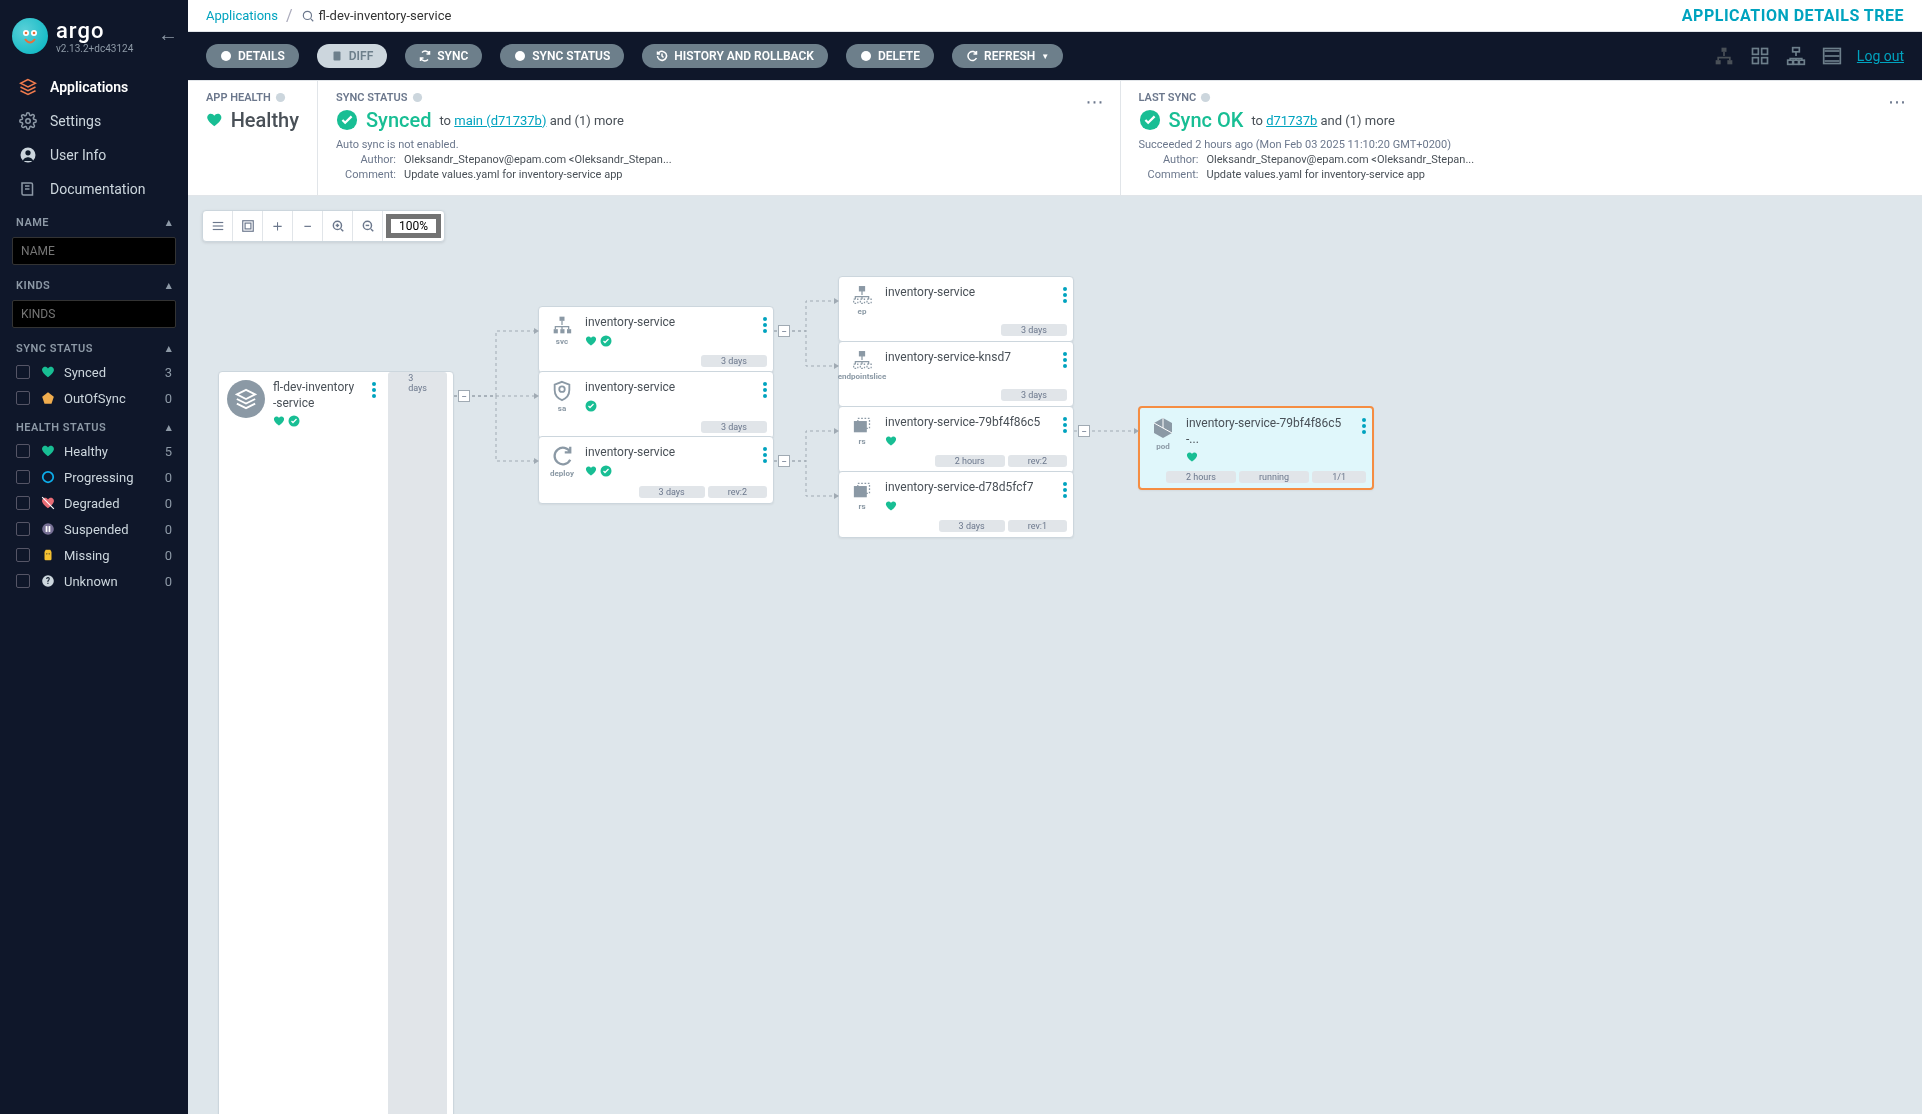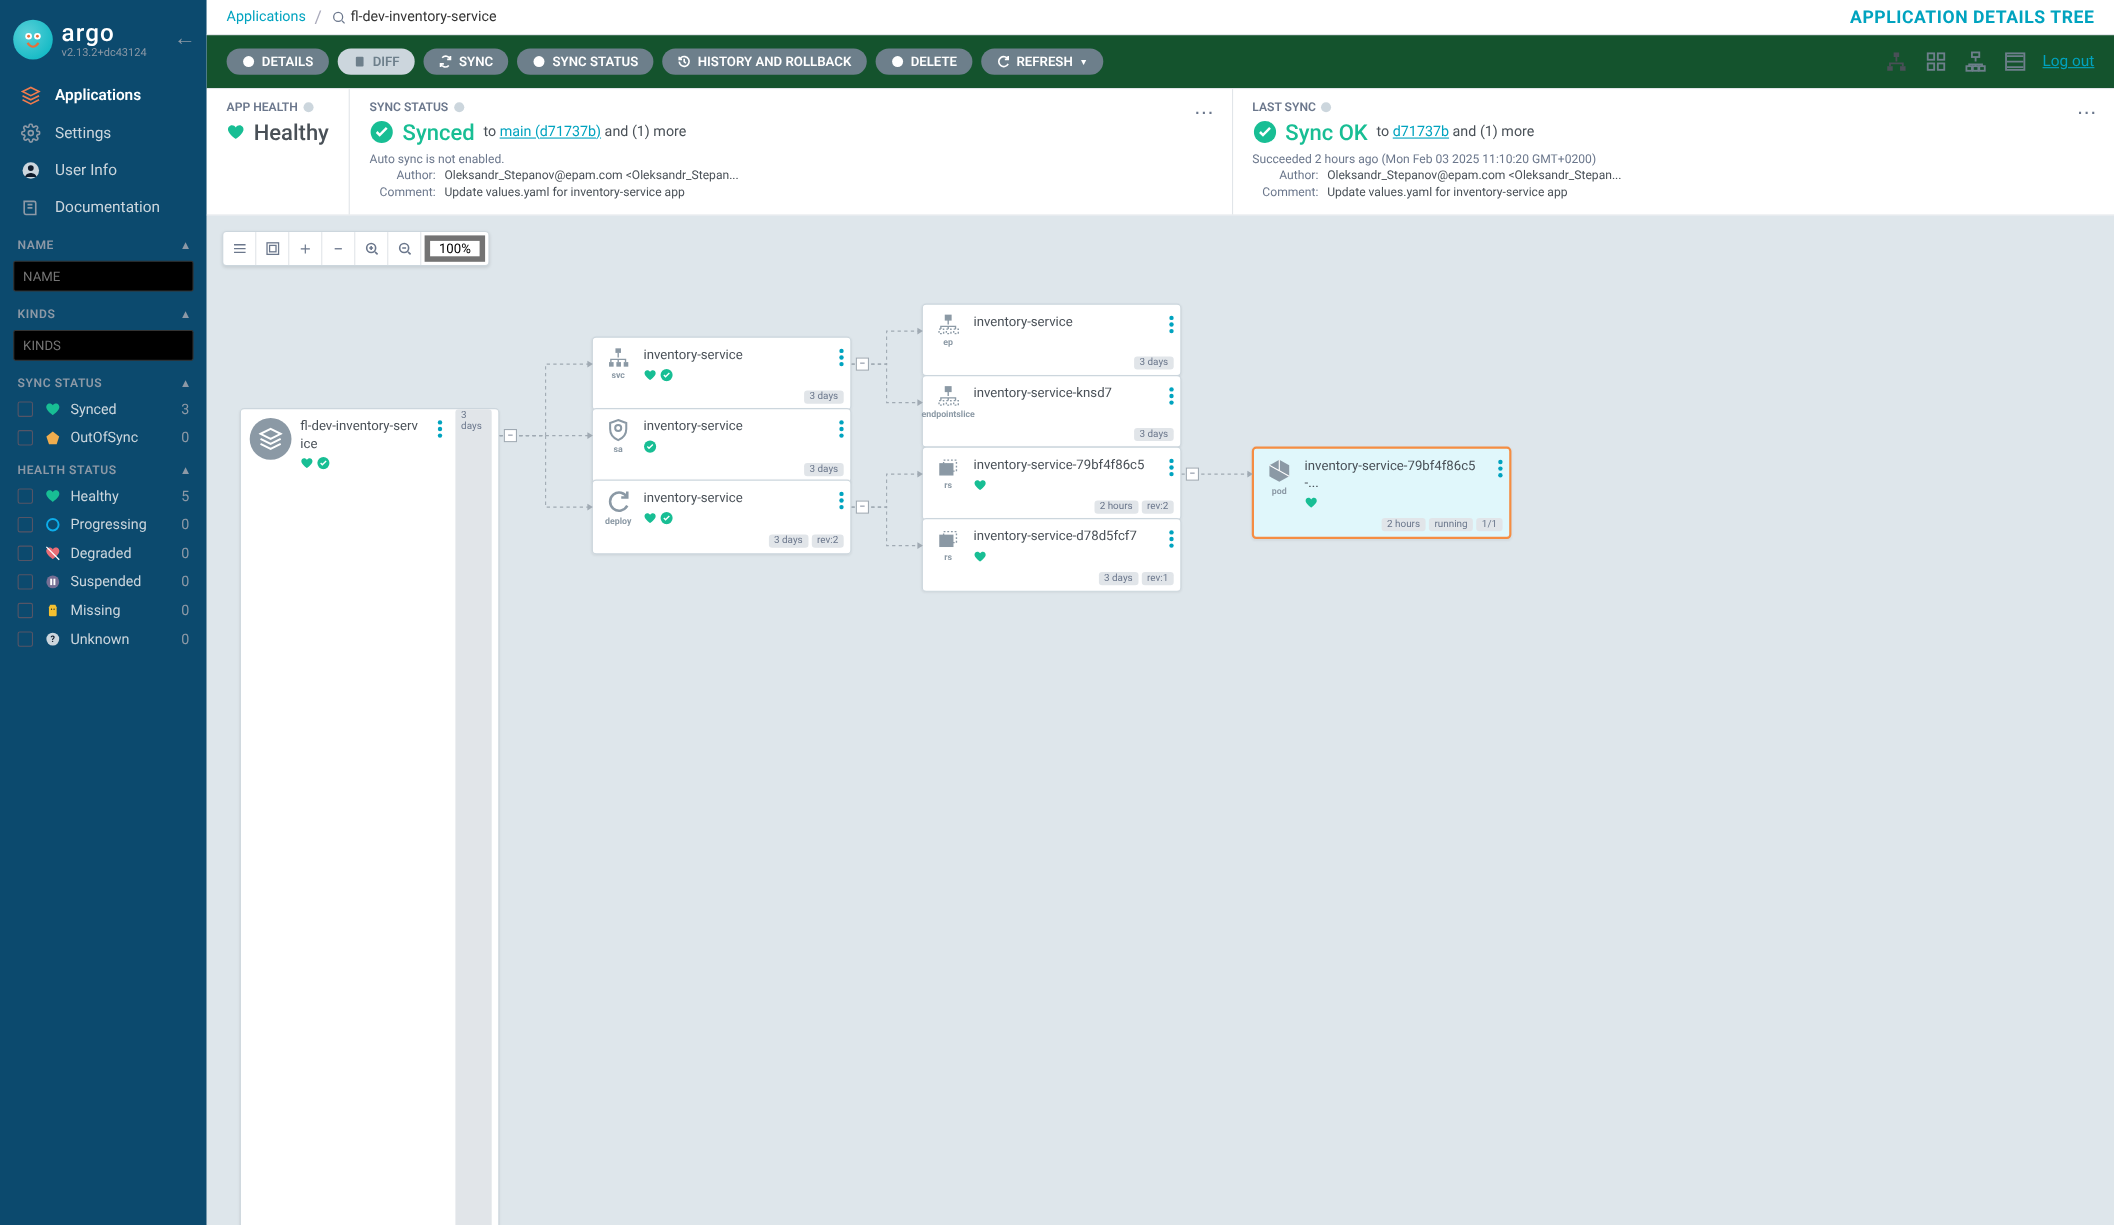--- a/index.html
+++ b/index.html
@@ -1,20 +1,20 @@
 <!DOCTYPE html>
 <html><head>
 <meta charset="utf-8">
 <style>
 * { margin: 0; padding: 0; box-sizing: border-box; font-family: -apple-system, BlinkMacSystemFont, "Segoe UI", Roboto, sans-serif; }
 body { background: #dee6eb; overflow: hidden; }
 .app { display: flex; height: 100vh; width: 100vw; }
 
 
-.sidebar { width: 188px; background: #0c4a6e; color: #ccd6dd; display: flex; flex-direction: column; padding: 10px 0; font-size: 13px; overflow-y: auto; }
+.sidebar { width: 188px; background: #0f172a; color: #ccd6dd; display: flex; flex-direction: column; padding: 10px 0; font-size: 13px; overflow-y: auto; }
 .logo-row { display: flex; align-items: center; padding: 8px 12px 16px 12px; position: relative; }
 .logo-img { width: 36px; height: 36px; border-radius: 50%; background: radial-gradient(circle at 35% 35%, #5ad0d8, #00b4c0); display:flex; align-items:center; justify-content:center; margin-right: 8px; }
 .logo-img svg { width: 24px; height: 24px; }
 .logo-text { font-size: 22px; color: #fff; font-weight: 500; letter-spacing: 1px; }
 .logo-version { font-size: 10px; color: #8d99a6; }
 .back-arrow { position: absolute; right: 10px; top: 12px; color: #8d99a6; font-size: 20px; }
 
 .nav-item { display: flex; align-items: center; padding: 8px 16px; cursor: pointer; font-size: 14px; }
 .nav-item .icon { width: 24px; display: inline-flex; justify-content: center; margin-right: 10px; color: #8d99a6; }
 .nav-item.active { color: #fff; font-weight: 600; }
@@ -32,21 +32,21 @@
 
 
 .main { flex: 1; display: flex; flex-direction: column; background: #fff; min-width:0; }
 .breadcrumb { display:flex; align-items:center; padding: 6px 18px; border-bottom: 1px solid #e1e5e9; background:#fff; }
 .breadcrumb a { color: #00a3bf; font-size: 13px; text-decoration:none; }
 .bc-sep { color:#aab; margin: 0 8px; }
 .bc-item { display:flex; align-items:center; font-size:13px; color:#333;}
 .bc-item svg { width:14px; height:14px; margin-right:4px; color:#6b778c; }
 .bc-right { margin-left:auto; color:#00a3bf; font-size:16px; font-weight:700; letter-spacing:.5px; }
 
-.toolbar { display:flex; align-items:center; padding: 12px 18px; border-bottom:1px solid #e1e5e9; background:#14532d; gap:8px; }
+.toolbar { display:flex; align-items:center; padding: 12px 18px; border-bottom:1px solid #e1e5e9; background:#0f172a; gap:18px; }
 .btn { background:#6d7f8b; color:#fff; border:none; border-radius: 14px; padding: 5px 14px; font-size:12px; font-weight:600; display:inline-flex; align-items:center; gap:6px; cursor:pointer; }
 .btn.muted { background:#ccd6dd; color:#6d7f8b; }
 .btn svg { width:12px; height:12px; }
 .tb-right { margin-left:auto; display:flex; align-items:center; gap:14px; color:#6d7f8b; }
 .tb-right .vicon { width:22px; height:22px; display:inline-flex; align-items:center; justify-content:center; cursor:pointer; }
 .tb-right .logout { color:#00a3bf; font-size:14px; }
 
 .status-row { display:flex; background:#fff; border-bottom:1px solid #e1e5e9; }
 .status-card { padding: 10px 18px 14px 18px; border-right:1px solid #e1e5e9; position:relative; min-width:0;}
 .status-card.ah { width: 130px; flex-shrink:0;}
@@ -77,21 +77,21 @@
 .node.app .kicon { background:#8b99a5; border-radius:50%; width:38px; height:38px; display:flex; align-items:center; justify-content:center; color:#fff;}
 .node-body { display:flex; padding:8px 28px 8px 8px; align-items:flex-start; gap:8px; position:relative;}
 .node .kicon { width:30px; display:flex; flex-direction:column; align-items:center; color:#8b99a5; flex-shrink:0;}
 .node .kicon .klabel { font-size:8px; color:#8b99a5; margin-top:2px; text-align:center;font-weight:bold;}
 .node .nname { font-size:12px; color:#495057; word-break:break-all; line-height:1.3;}
 .node .nicons { margin-top:4px; display:flex; gap:3px;}
 .node .nicons .si { width:12px; height:12px;}
 .node-menu { position:absolute; right:6px; top:8px; color:#00a3bf; cursor:pointer; font-weight:bold;}
 .node-menu span{display:block;width:4px;height:4px;background:#00a3bf;border-radius:50%;margin:2px 0;}
 .node-tags { display:flex; justify-content:flex-end; gap:3px; padding: 0 6px 5px 6px;}
-.tag { background:#e1e5e9; color:#6b778c; font-size:9px; padding:1px 5px; border-radius:3px;}
+.tag { background:#e1e5e9; color:#6b778c; font-size:9px; padding:1px 20px; border-radius:3px;}
 
 svg.connector { position:absolute; pointer-events:none; }
 .heart { color:#18be94; }
 .check-circ { color:#18be94; }
 </style>
 </head>
 <body>
 
 <div class="app">
 

